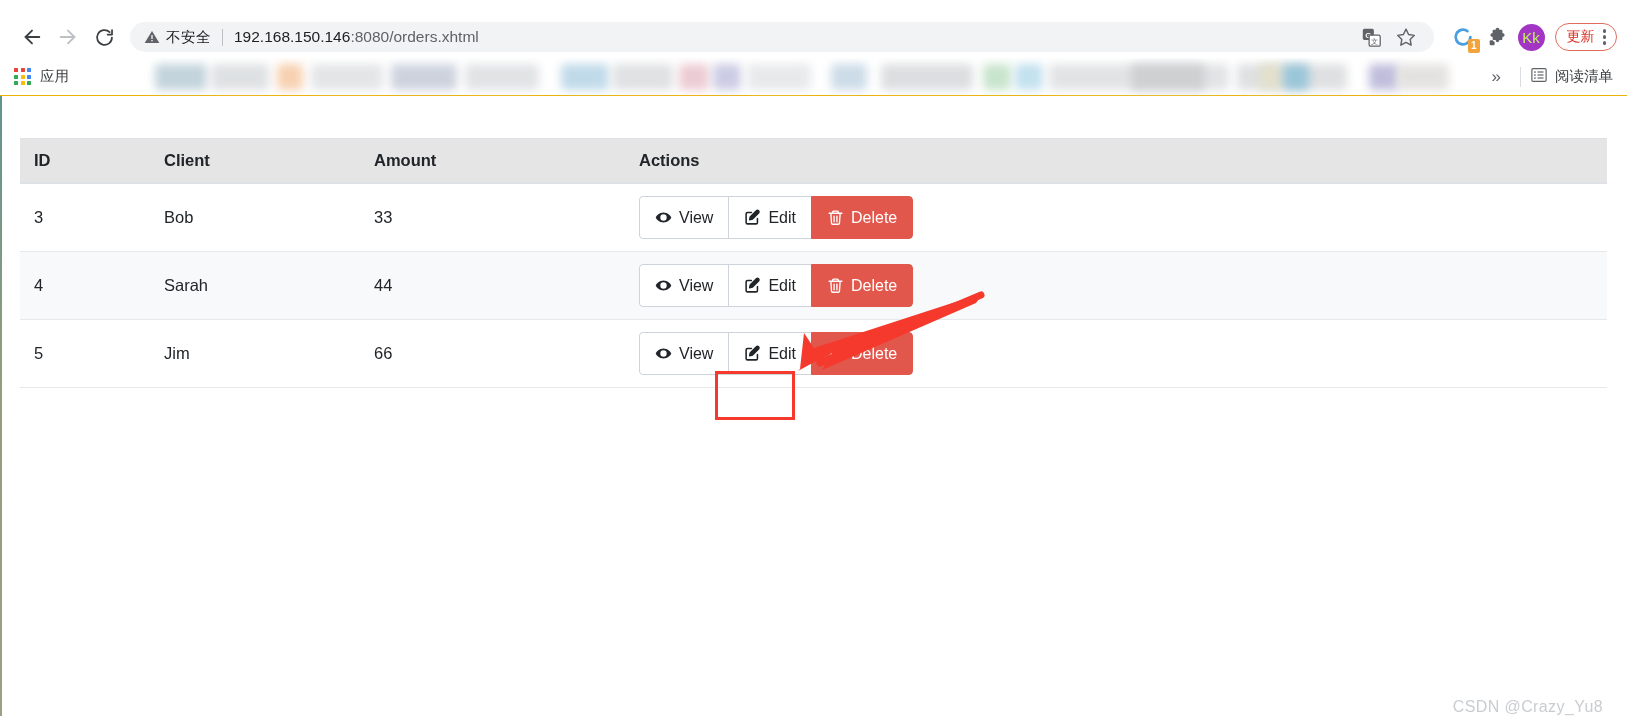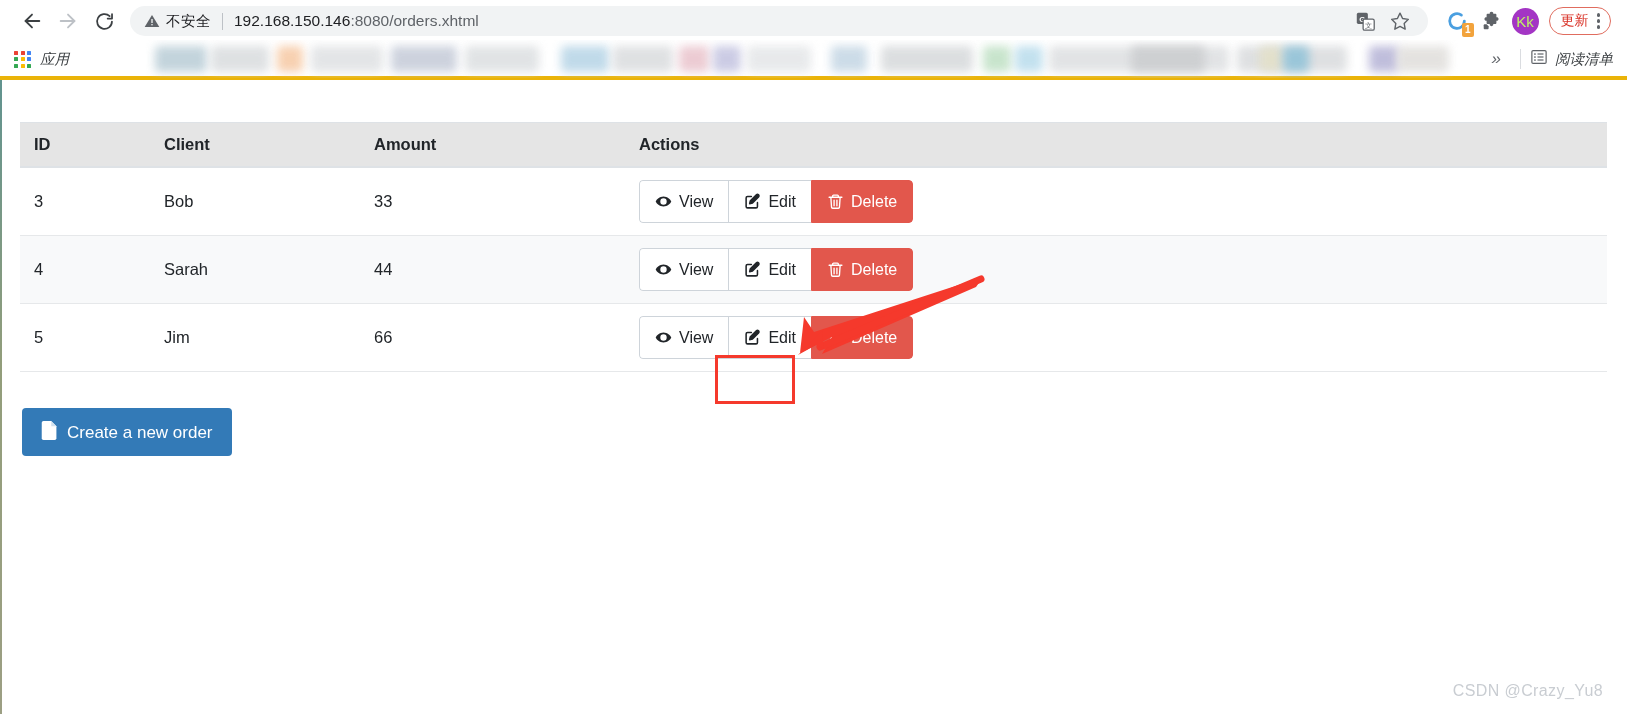--- a/index.html
+++ b/index.html
@@ -13,23 +13,24 @@
 
   
   .browser-chrome {
     width: 100%;
     background: #ffffff;
   }
   .toolbar {
     height: 42px;
     display: flex;
     align-items: center;
-    padding: 0 16px 0 14px;
+    padding: 0 10px 0 14px;
     background: #ffffff;
     position: relative;
+    margin-top: 16px;
   }
   .nav-btn {
     width: 36px;
     height: 36px;
     display: flex;
     align-items: center;
     justify-content: center;
     border-radius: 50%;
     flex: 0 0 auto;
   }
@@ -137,23 +138,22 @@
   .kebab { display: flex; flex-direction: column; gap: 2.5px; align-items: center; padding: 0 3px;}
   .kebab span { width: 3.5px; height: 3.5px; border-radius: 50%; background: #5f6368; display: block;}
 
   
   .bookmarks {
     height: 38px;
     display: flex;
     align-items: center;
     padding: 0 10px 0 14px;
     background: #ffffff;
-    border-bottom: 4px solid #eab308;
+    border-bottom: 1px solid #eab308;
     position: relative;
-    font-style: italic;
   }
   .apps-grid {
     display: grid;
     grid-template-columns: repeat(3, 4px);
     grid-template-rows: repeat(3, 4px);
     gap: 2.5px;
     margin-right: 9px;
     flex: 0 0 auto;
   }
   .apps-grid i { display: block; width: 4px; height: 4px; border-radius: .5px; }
@@ -608,29 +608,20 @@
                 </span>
                 <span>Delete</span>
               </a>
             </span>
           </td>
         </tr>
 
       </tbody>
     </table>
 
-    <button class="create-btn">
-      <span>
-        <svg width="17" height="19" viewBox="0 0 18 22" fill="#ffffff">
-          <path d="M2 0h9l6 6v14a2 2 0 0 1-2 2H2a2 2 0 0 1-2-2V2a2 2 0 0 1 2-2z"></path>
-          <path d="M11 0l6 6h-6z" fill="#cfe0ee"></path>
-        </svg>
-      </span>
-      <span>Create a new order</span>
-    </button>
 
   </div>
 
   <div class="highlight-box"></div>
   <svg class="annot-arrow" viewBox="0 0 195 90">
     <polygon points="193,2 186,12 32,79 42,62 10,78 14,42 24,57" fill="#f5392c"></polygon>
     <path d="M191,4 L30,72" stroke="#f5392c" stroke-width="7" stroke-linecap="round"></path>
     <polygon points="8,80 32,56 34,74 26,70" fill="#f5392c"></polygon>
   </svg>
 

